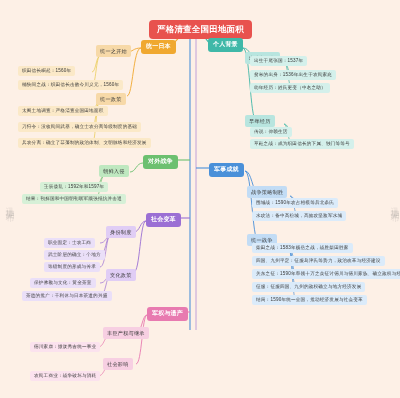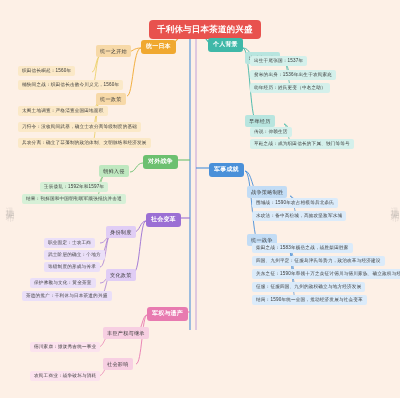--- a/index.html
+++ b/index.html
@@ -119,21 +119,21 @@
     <path d="M245,171 C252,171 252,240 258,240" stroke="#4a90d9" stroke-width="0.9" fill="none"></path>
     <path d="M290,196 C294,196 294,203 298,203" stroke="#4a90d9" stroke-width="0.7" fill="none"></path>
     <path d="M290,196 C294,196 294,216 298,216" stroke="#4a90d9" stroke-width="0.7" fill="none"></path>
     <path d="M288,244 C292,244 292,248 296,248" stroke="#4a90d9" stroke-width="0.7" fill="none"></path>
     <path d="M288,244 C292,244 292,261 296,261" stroke="#4a90d9" stroke-width="0.7" fill="none"></path>
     <path d="M288,244 C292,244 292,274 296,274" stroke="#4a90d9" stroke-width="0.7" fill="none"></path>
     <path d="M288,244 C292,244 292,287 296,287" stroke="#4a90d9" stroke-width="0.7" fill="none"></path>
     <path d="M288,244 C292,244 292,300 296,300" stroke="#4a90d9" stroke-width="0.7" fill="none"></path>
   </svg>
 
-  <div class="node root" style="left:149px;top:20px;">千利休与日本茶道的兴盛</div>
+  <div class="node root" style="left:149px;top:20px;">严格清查全国田地面积</div>
 
   <div class="node lvl1" style="left:141px;top:40px;background:#f0a830;">统一日本</div>
 
   <div class="node lvl2" style="left:96px;top:45px;background:#f7d9a8;">统一之开始</div>
   <div class="node lvl3" style="left:18px;top:66px;background:#fbe9c8;">织田信长崛起：1560年</div>
   <div class="node lvl3" style="left:18px;top:80px;background:#fbe9c8;">桶狭间之战：织田信长击败今川义元，1560年</div>
 
   <div class="node lvl2" style="left:96px;top:93px;background:#f7d9a8;">统一政策</div>
   <div class="node lvl3" style="left:18px;top:106px;background:#fbe9c8;">太阁土地调查：严格清查全国田地面积</div>
   <div class="node lvl3" style="left:18px;top:122px;background:#fbe9c8;">刀狩令：没收民间武器，确立士农分离等级制度的基础</div>

